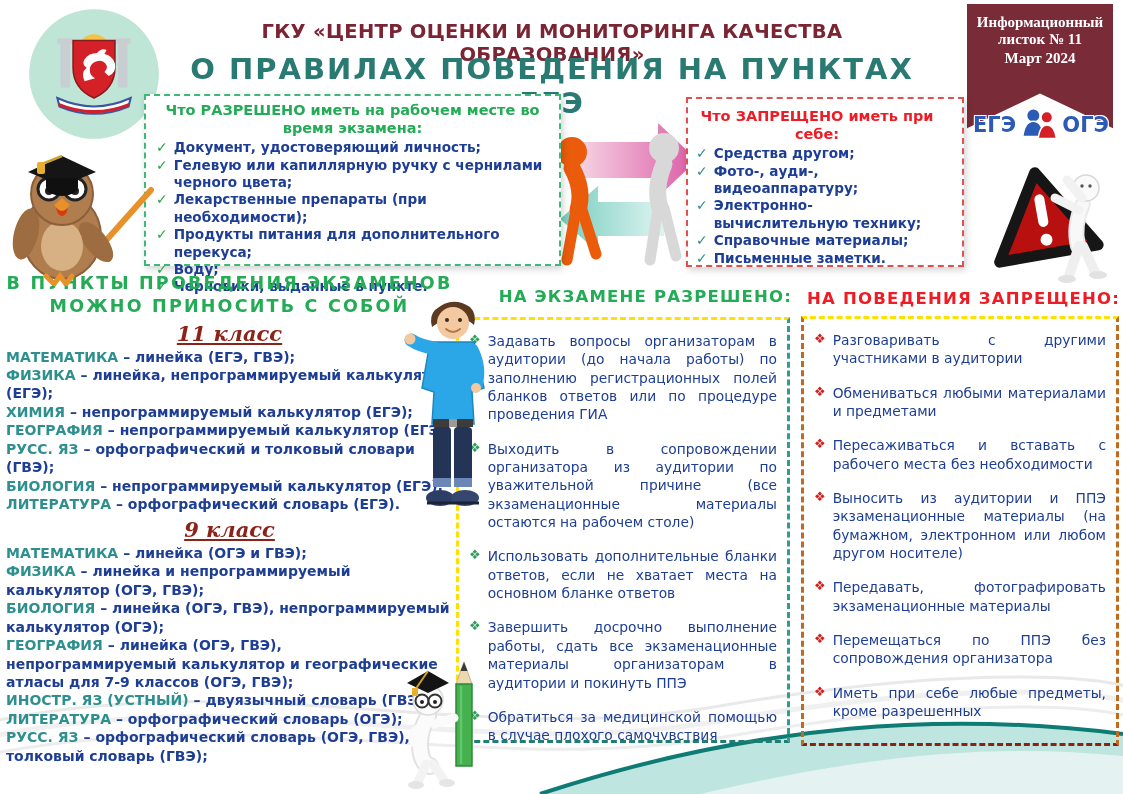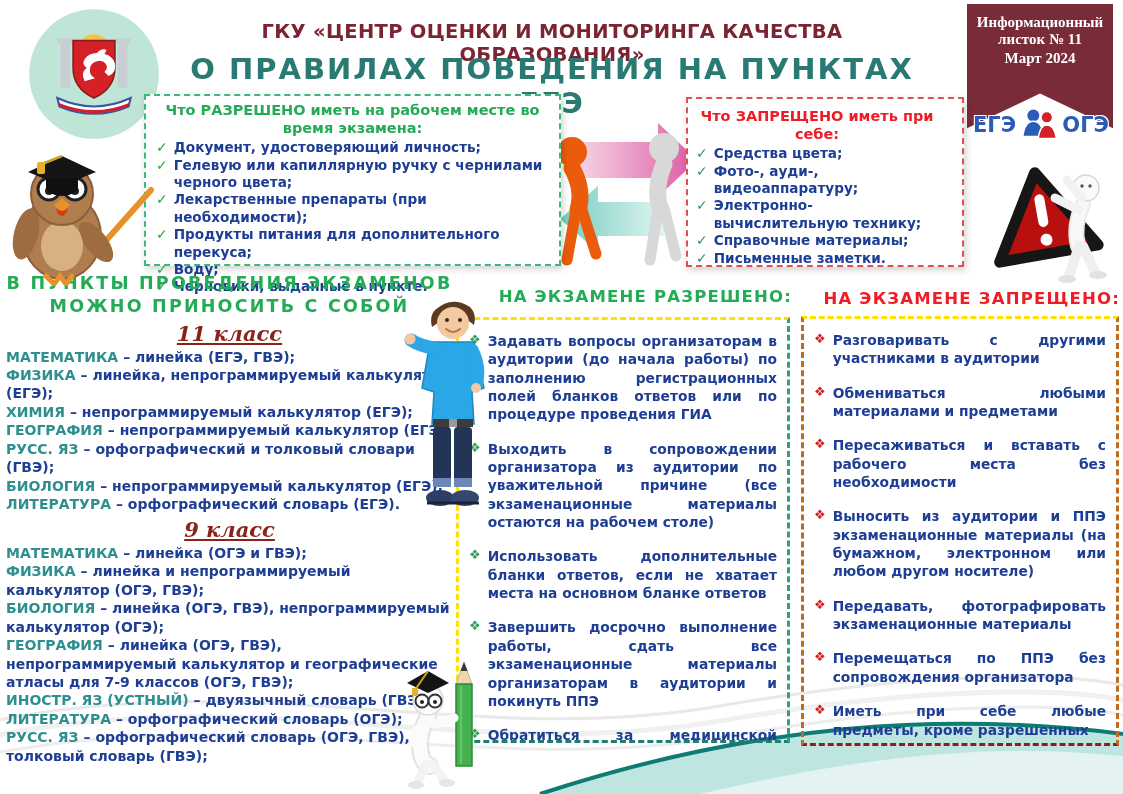--- a/index.html
+++ b/index.html
@@ -47,21 +47,21 @@
   .right-header{left:798px;top:289px;width:322px;color:#ee1c25;}
   .rule-box{box-sizing:border-box;padding:12px 10px;display:flex;flex-direction:column;
             gap:16px;overflow:hidden;z-index:2;background:transparent;}
   .mid-box{left:456px;top:317px;width:334px;height:426px;border:3px dashed;
            border-color:#ffe000 #2f9e8a #1f7d72 #ffe000;}
   .right-box{left:801px;top:316px;width:318px;height:430px;border:3px dashed;
              border-color:#ffe000 #c06a1f #8b2015 #c06a1f;}
   .bitem{display:flex;gap:7px;align-items:flex-start;}
   .blt{flex:0 0 auto;font-size:13px;line-height:1.3;}
   .blt.g{color:#2f9e5a;} .blt.r{color:#d21f1f;}
-  .btxt{font-size:13.8px;font-weight:700;color:#1d3e94;line-height:1.33;text-align:justify;}
+  .btxt{font-size:13.8px;font-weight:400;color:#1d3e94;line-height:1.33;text-align:justify;}
   
   .art{z-index:1;pointer-events:none;}
   .art svg{display:block;width:100%;height:100%;}
   .badge{left:26px;top:6px;width:136px;height:136px;z-index:2;}
   .owl{left:2px;top:138px;width:152px;height:148px;z-index:3;}
   .center-art{left:542px;top:108px;width:158px;height:168px;z-index:1;}
   .warn-art{left:983px;top:158px;width:138px;height:128px;z-index:2;}
   .boy{left:402px;top:292px;width:100px;height:218px;z-index:4;}
   .pencil-man{left:392px;top:652px;width:108px;height:138px;z-index:4;}
   .footer-art{left:0;bottom:0;width:1123px;height:150px;z-index:0;}
@@ -196,21 +196,21 @@
         <path d="M116 100 L108 152" stroke="#d8d8d8" stroke-width="11" fill="none" stroke-linecap="round"></path>
         <path d="M122 100 L134 148" stroke="#d8d8d8" stroke-width="11" fill="none" stroke-linecap="round"></path>
       </g>
     </svg>
   </div>
 
   <div class="abs card forbidden-box">
     <div class="box-title t-red">Что ЗАПРЕЩЕНО иметь при себе:</div>
     <div class="chk">
         <span class="ck t">✓</span>
-        <span>Средства цвета;</span>
+        <span>Средства другом;</span>
       </div>
     <div class="chk">
         <span class="ck t">✓</span>
         <span>Фото-, ауди-, видеоаппаратуру;</span>
       </div>
     <div class="chk">
         <span class="ck t">✓</span>
         <span>Электронно-вычислительную технику;</span>
       </div>
     <div class="chk">
@@ -287,21 +287,21 @@
     <div class="bitem">
         <span class="blt g">❖</span>
         <div class="btxt">Завершить досрочно выполнение работы, сдать все экзаменационные материалы организаторам в аудитории и покинуть ППЭ</div>
       </div>
     <div class="bitem">
         <span class="blt g">❖</span>
         <div class="btxt">Обратиться за медицинской помощью в случае плохого самочувствия</div>
       </div>
   </div>
 
-  <div class="abs col-header right-header">НА ЭКЗАМЕНЕ ЗАПРЕЩЕНО:</div>
+  <div class="abs col-header right-header">НА ПОВЕДЕНИЯ ЗАПРЕЩЕНО:</div>
   <div class="abs rule-box right-box">
     <div class="bitem">
         <span class="blt r">❖</span>
         <div class="btxt">Разговаривать с другими участниками в аудитории</div>
       </div>
     <div class="bitem">
         <span class="blt r">❖</span>
         <div class="btxt">Обмениваться любыми материалами и предметами</div>
       </div>
     <div class="bitem">

